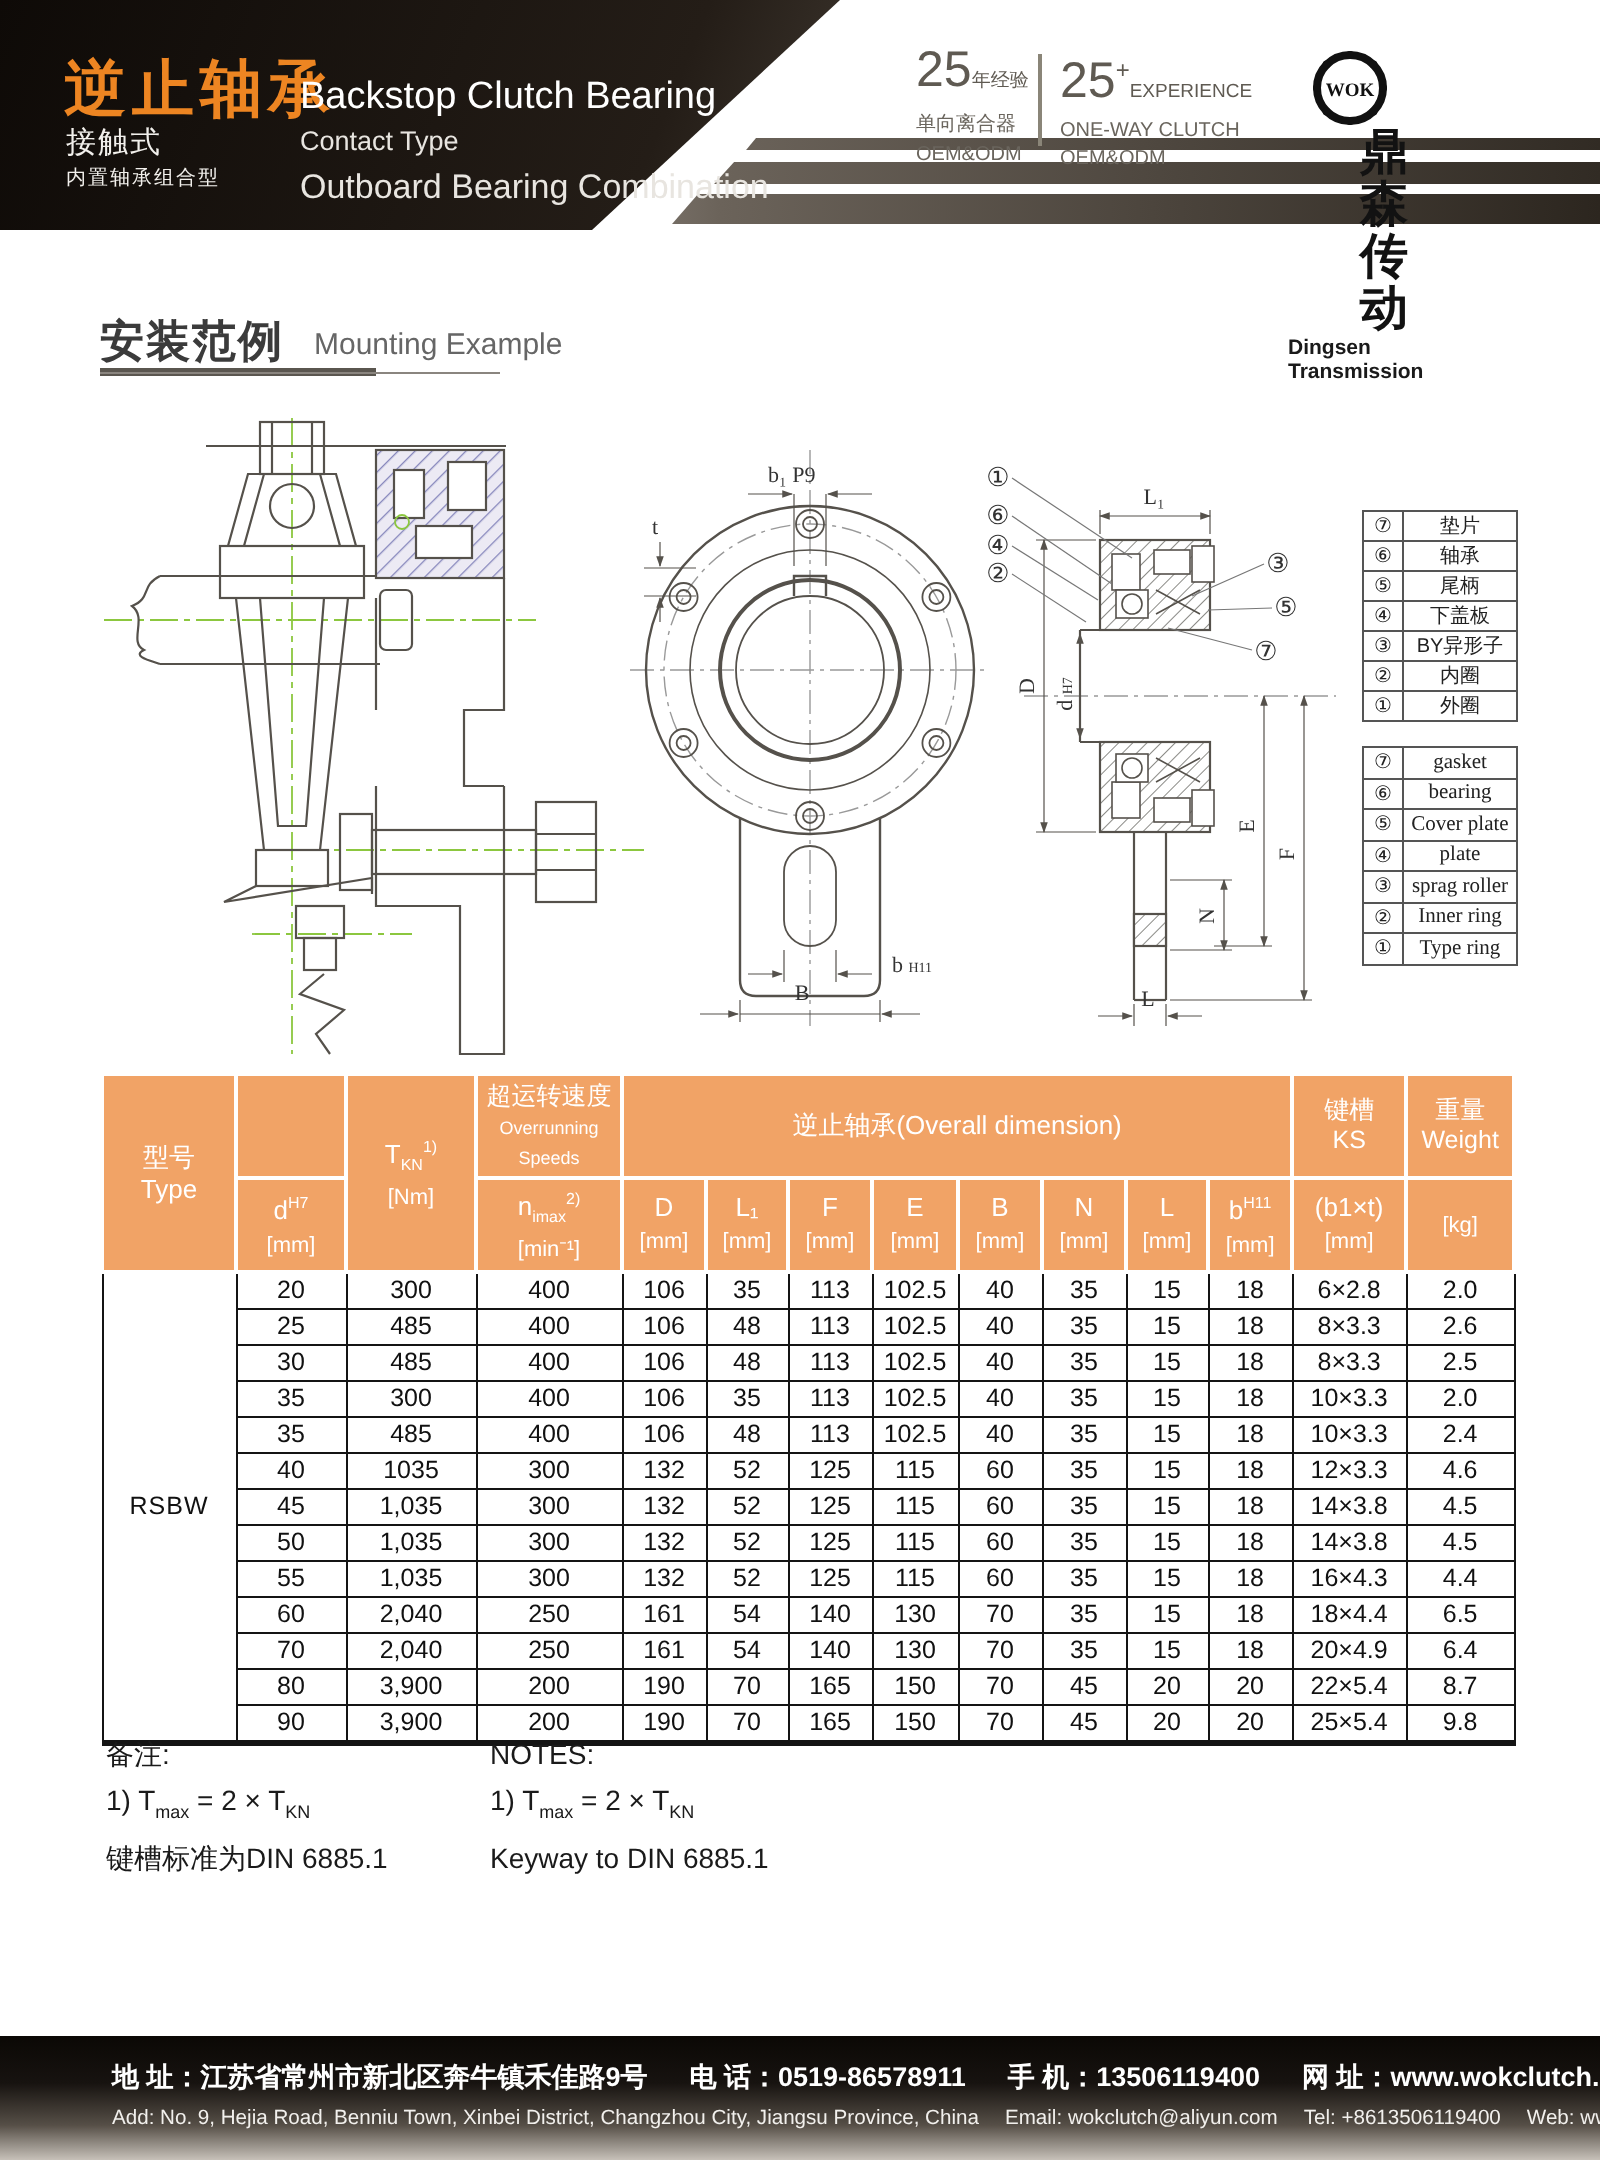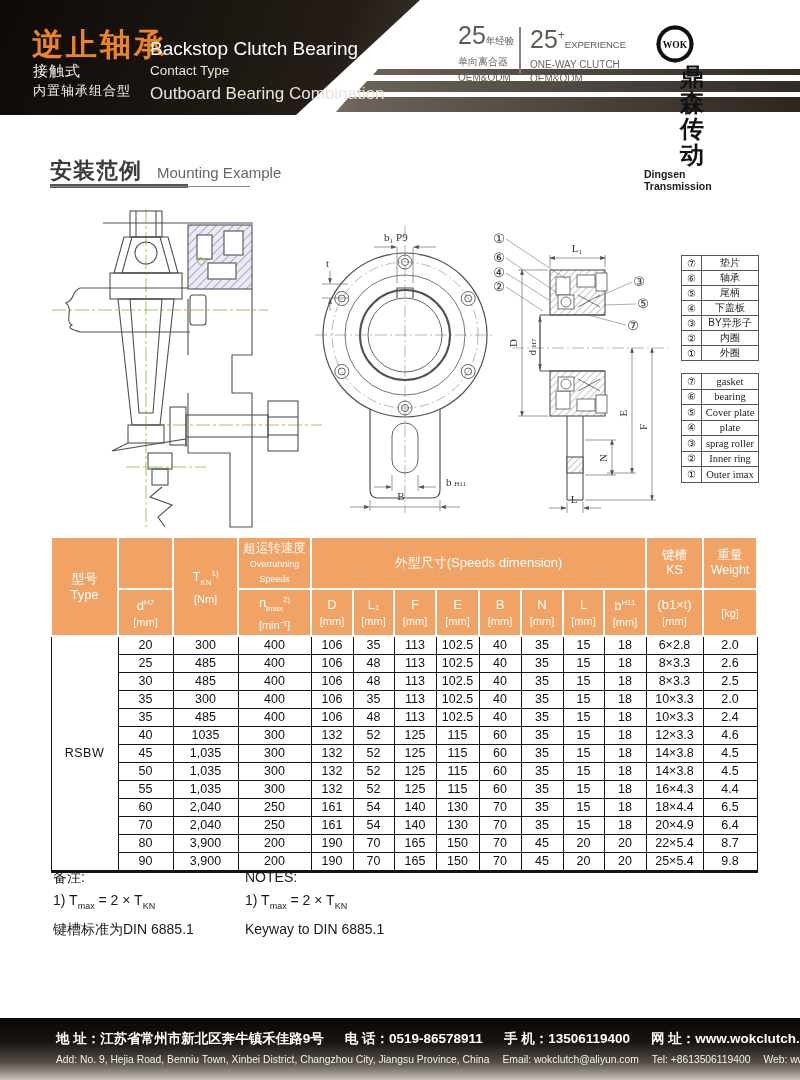--- a/index.html
+++ b/index.html
@@ -16,21 +16,21 @@
   .stripe1 { top:69px; height:6px; clip-path:polygon(47.25% 0,100% 0,100% 100%,46.63% 100%);
     background:linear-gradient(to right,#f2eee9 0%,#6b635a 45%,#312b24 100%); }
   .stripe2 { top:81px; height:11px; clip-path:polygon(45.88% 0,100% 0,100% 100%,44.63% 100%);
     background:linear-gradient(to right,#f2eee9 0%,#6b635a 45%,#312b24 100%); }
   .stripe3 { top:97px; height:15px; clip-path:polygon(43.63% 0,100% 0,100% 100%,42% 100%);
     background:linear-gradient(to right,#f2eee9 0%,#6b635a 45%,#2c261f 100%); }
   .title-cn { position:absolute; left:32px; top:24px; font-size:31px; font-weight:bold; color:#ED8522; letter-spacing:3px; }
   .title-en { position:absolute; left:150px; top:38px; font-size:19px; color:#fff; }
   .sub-cn1 { position:absolute; left:33px; top:62px; font-size:15px; color:#f2f0ec; letter-spacing:1px; }
   .sub-en1 { position:absolute; left:150px; top:63px; font-size:13.5px; color:#e8e5e0; }
-  .sub-cn2 { position:absolute; left:33px; top:82px; font-size:13px; color:#f2f0ec; letter-spacing:1px; }
+  .sub-cn2 { position:absolute; left:33px; top:82px; font-size:10px; color:#f2f0ec; letter-spacing:1px; }
   .sub-en2 { position:absolute; left:150px; top:84px; font-size:17px; color:#e8e5e0; }
 
   .exp { position:absolute; top:24px; color:#5f5a52; }
   .exp-left { left:458px; width:58px; }
   .exp-right { left:530px; width:95px; }
   .exp-big { font-size:25px; line-height:22px; font-weight:500; }
   .exp-big sup { font-size:12px; }
   .exp-small { font-size:9.5px; }
   .exp-line { font-size:10px; margin-top:3px; color:#6a655d; white-space:nowrap; }
   .exp-div { position:absolute; left:519px; top:27px; width:2px; height:46px; background:#8a8578; }
@@ -435,21 +435,21 @@
         <tr>
           <td class="lg-no">③</td>
           <td class="lg-name">sprag roller</td>
         </tr>
         <tr>
           <td class="lg-no">②</td>
           <td class="lg-name">Inner ring</td>
         </tr>
         <tr>
           <td class="lg-no">①</td>
-          <td class="lg-name">Outer imax</td>
+          <td class="lg-name">Type ring</td>
         </tr>
       </tbody>
   </table>
 
   <table class="spec-table">
     <colgroup>
       <col style="width:67px">
         <col style="width:55px">
         <col style="width:65px">
         <col style="width:73px">
@@ -463,21 +463,21 @@
         <col style="width:42px">
       <col style="width:57px">
         <col style="width:54px">
     </colgroup>
     <thead>
       <tr class="h1">
         <th rowspan="2" class="th-main"><span>型号</span><br><span>Type</span></th>
         <th></th>
         <th rowspan="2" class="th-main"><span>T</span><sub>KN</sub><sup>1)</sup><br><span class="th-unit">[Nm]</span></th>
         <th class="th-cn"><span>超运转速度</span><br><span class="th-en-sm">Overrunning</span><br><span class="th-en-sm">Speeds</span></th>
-        <th colspan="8" class="th-main">外型尺寸(Speeds dimension)</th>
+        <th colspan="8" class="th-main">逆止轴承(Overall dimension)</th>
         <th class="th-cn"><span>键槽</span><br><span>KS</span></th>
         <th class="th-cn"><span>重量</span><br><span>Weight</span></th>
       </tr>
       <tr class="h2">
         <th class="th-main"><span>d</span><sup>H7</sup><br><span class="th-unit">[mm]</span></th>
         <th class="th-main"><span>n</span><sub>imax</sub><sup>2)</sup><br><span class="th-unit">[min⁻¹]</span></th>
         <th class="th-main"><span>D</span><br><span class="th-unit">[mm]</span></th>
         <th class="th-main"><span>L₁</span><br><span class="th-unit">[mm]</span></th>
         <th class="th-main"><span>F</span><br><span class="th-unit">[mm]</span></th>
         <th class="th-main"><span>E</span><br><span class="th-unit">[mm]</span></th>

